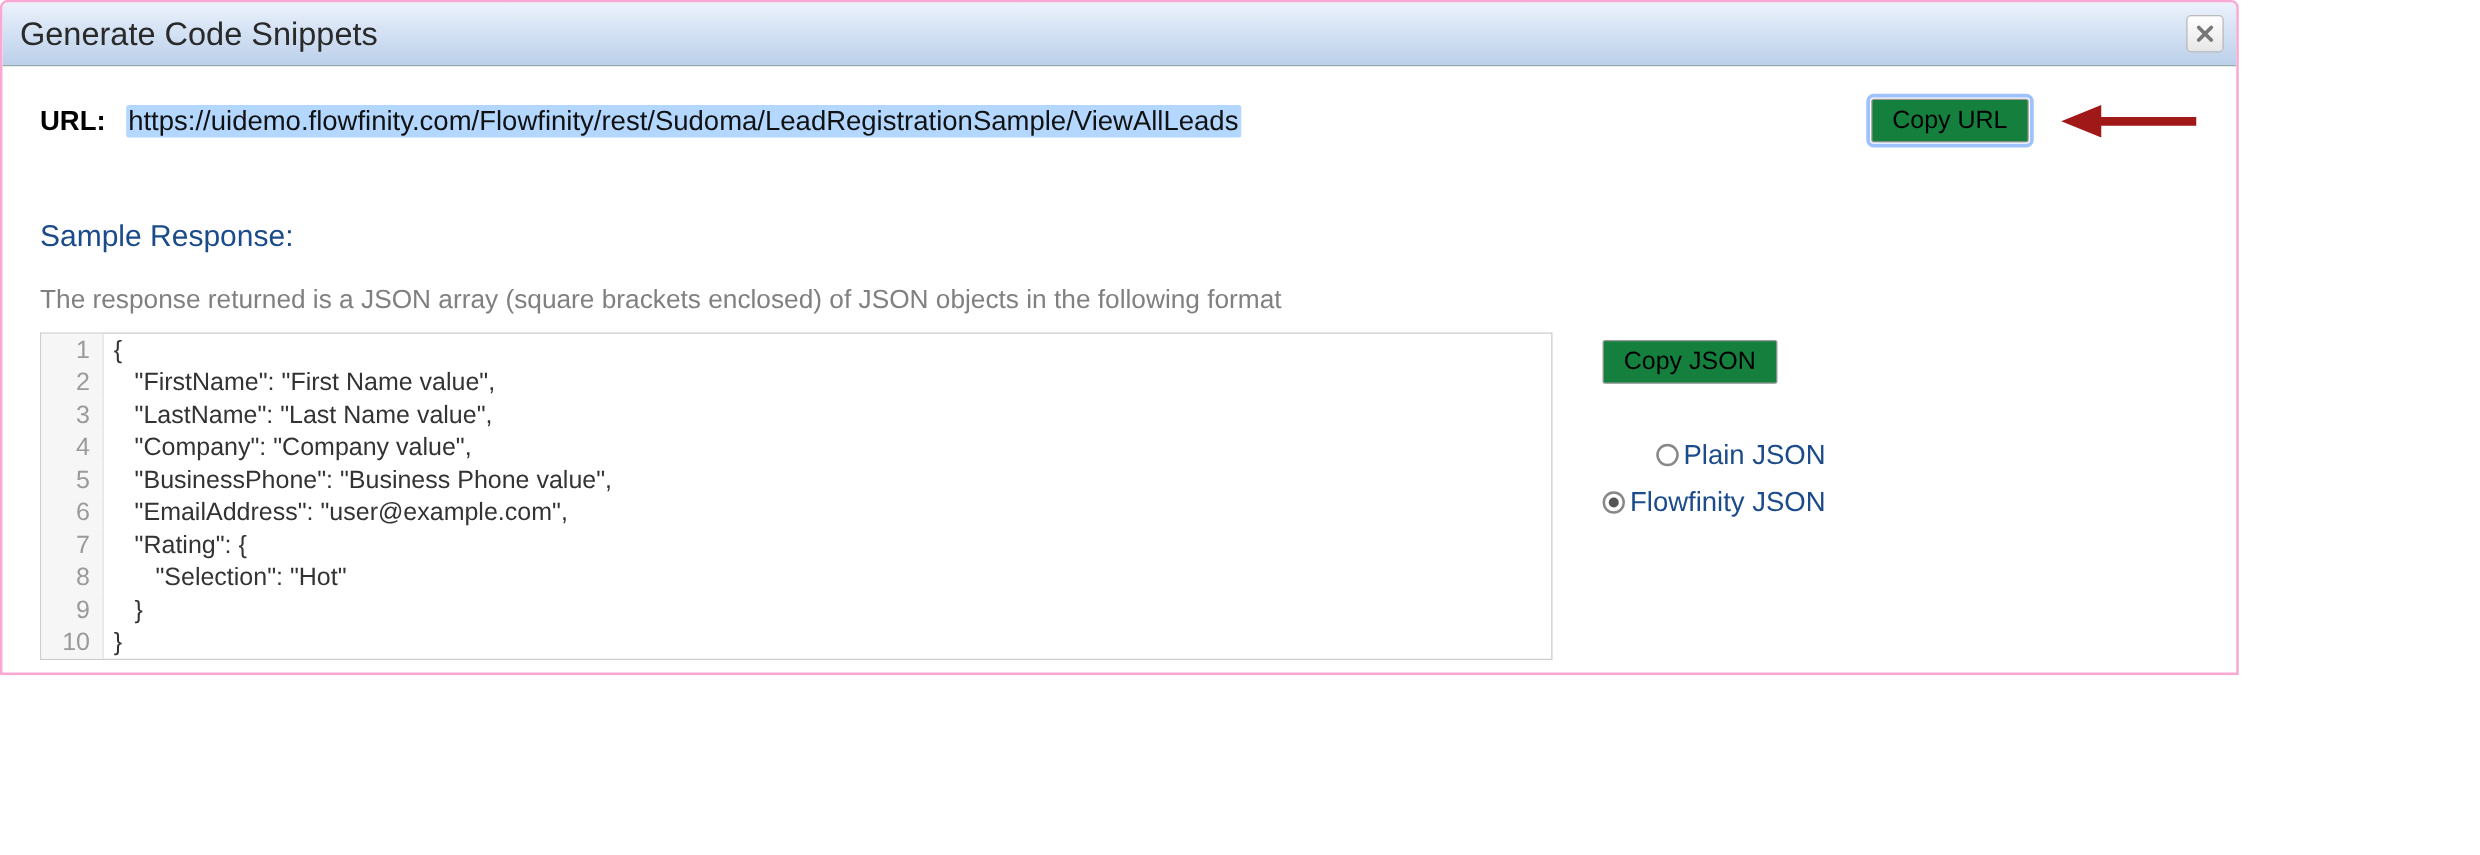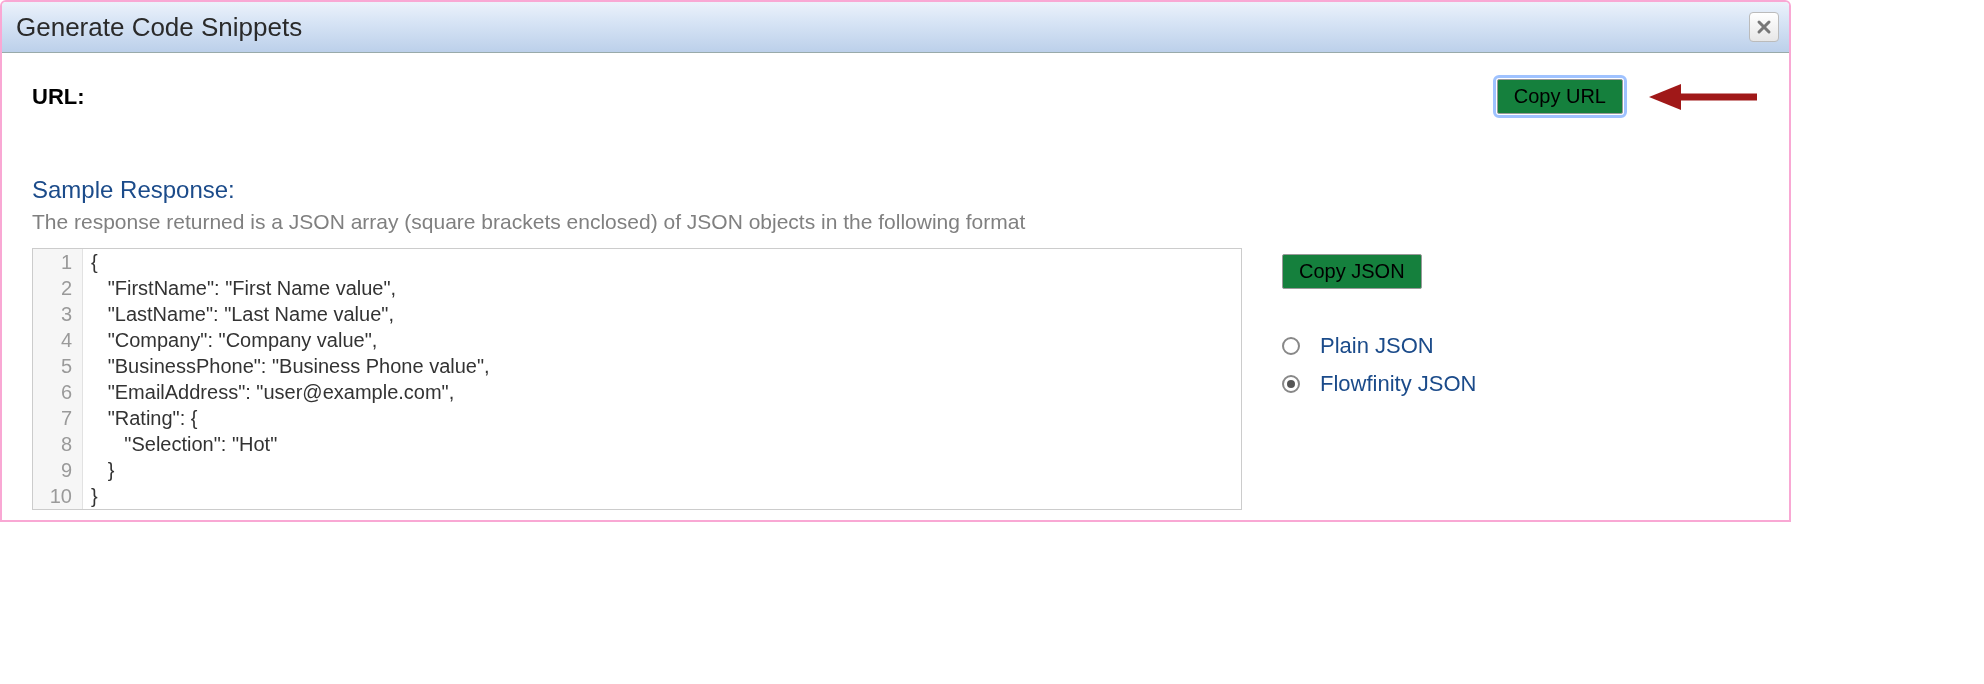--- a/index.html
+++ b/index.html
@@ -90,21 +90,21 @@
   }
   .arrow svg { display:block; }
 
   
   .section-title {
     margin-top: 62px;
     font-size: 24px;
     color: #1b4b8a;
   }
   .section-desc {
-    margin-top: 6px;
+    margin-top: 24px;
     font-size: 21px;
     color: #808080;
   }
 
   
   .main-row {
     display: flex;
     align-items: flex-start;
     margin-top: 14px;
     gap: 40px;
@@ -139,25 +139,26 @@
     font-family: inherit;
   }
 
   .side-col {
     padding-top: 6px;
   }
   .copy-json-btn { margin-bottom: 44px; display:inline-block; }
   .radio-row {
     display: flex;
     align-items: center;
-    gap: 20px;
+    gap: 4px;
     margin-bottom: 12px;
     font-size: 22px;
     color: #1b4b8a;
     cursor: pointer;
+    justify-content: flex-end;
   }
   .radio {
     width: 18px;
     height: 18px;
     border: 2px solid #888;
     border-radius: 50%;
     display: inline-flex;
     align-items: center;
     justify-content: center;
     box-sizing: border-box;
@@ -182,20 +183,21 @@
         <line x1="3" y1="3" x2="13" y2="13" stroke-width="3" stroke-linecap="round"></line>
         <line x1="13" y1="3" x2="3" y2="13" stroke-width="3" stroke-linecap="round"></line>
       </svg>
     </span>
   </div>
 
   <div class="body">
 
     <div class="url-row">
       <span class="url-label">URL:</span>
+      <span class="url-value">https://uidemo.flowfinity.com/Flowfinity/rest/Sudoma/LeadRegistrationSample/ViewAllLeads</span>
       <span class="url-spacer"></span>
       <button class="btn copy-url-btn">Copy URL</button>
       <span class="arrow">
         <svg width="110" height="30" viewBox="0 0 110 30">
           <line x1="108" y1="15" x2="28" y2="15" stroke="#a01818" stroke-width="7"></line>
           <polygon points="0,15 32,2 32,28" fill="#a01818"></polygon>
         </svg>
       </span>
     </div>
 

